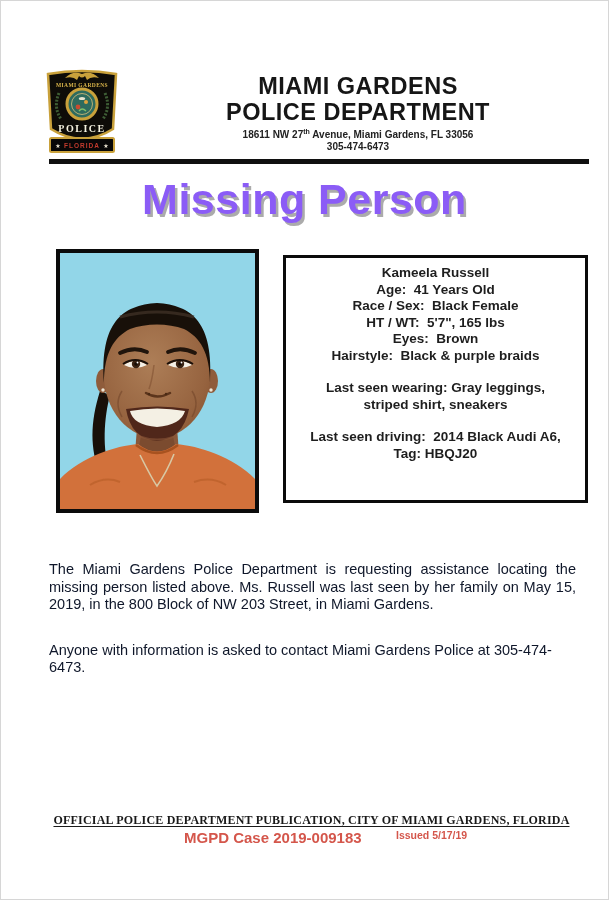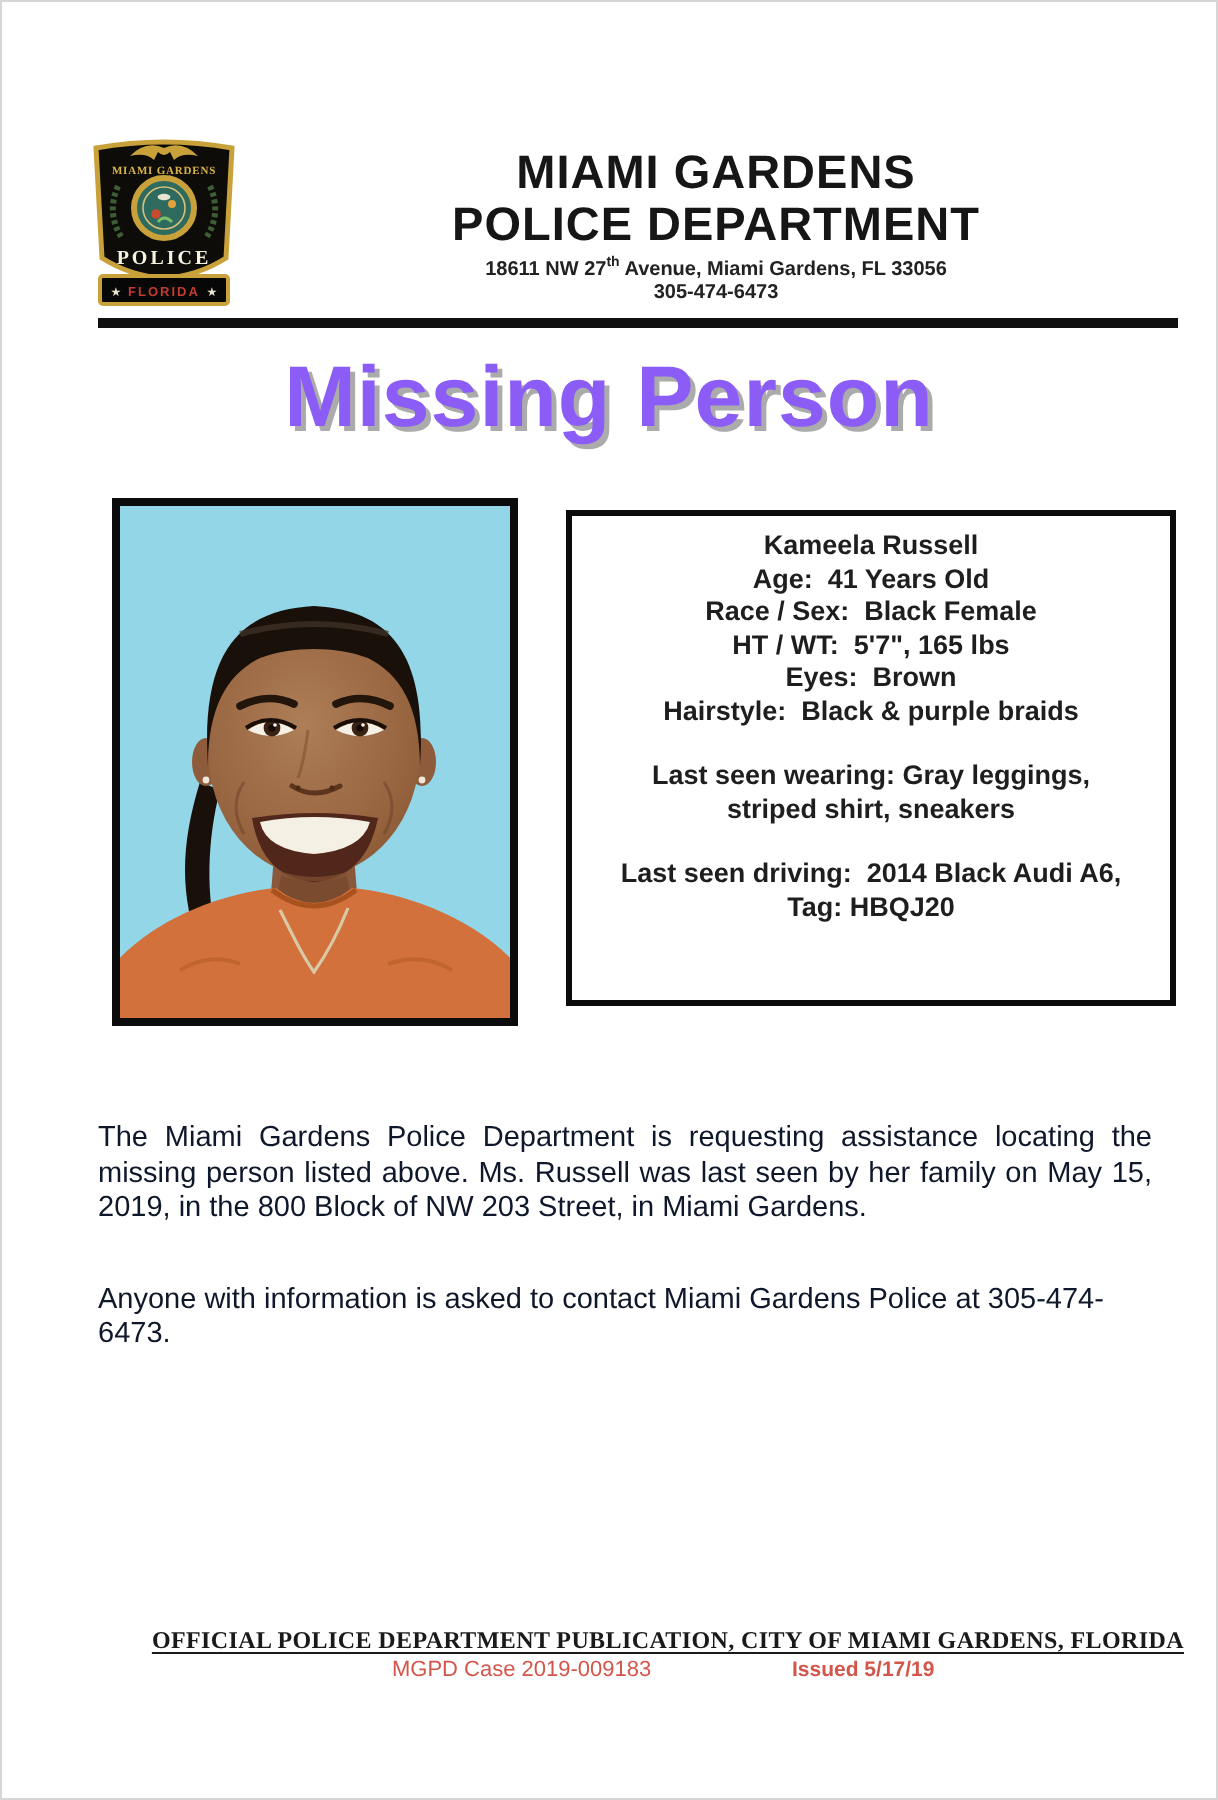--- a/index.html
+++ b/index.html
@@ -48,25 +48,25 @@
   .info-group{margin-bottom:16px;}
   
   .body-text{position:absolute;left:48px;top:560px;width:527px;color:#0f172a;}
   .body-par1{font-size:14.5px;line-height:17.5px;text-align:justify;margin:0;}
   .body-par2{font-size:14.5px;line-height:17.5px;text-align:left;margin:28px 0 0 0;}
   
   .footer{position:absolute;left:30px;right:16px;top:812px;text-align:center;}
   .footer-pub{
     font-family:"Liberation Serif", serif;
     font-size:12px;font-weight:bold;letter-spacing:.2px;
-    color:#1a1a1a;text-decoration:underline;text-underline-offset:2px;text-align:right;
+    color:#1a1a1a;text-decoration:underline;text-underline-offset:2px;
   }
   .footer-dist{font-size:10px;font-weight:bold;color:#D4564B;margin-top:2px;}
   .footer-row{position:relative;height:14px;margin-top:1px;}
-  .footer-case{position:absolute;left:165px;top:0;font-size:11px;font-weight:normal;color:#D4564B;}
+  .footer-case{position:absolute;left:153px;top:0;font-size:15px;font-weight:bold;color:#D4564B;}
   .footer-issued{position:absolute;left:365px;top:0;font-size:10.5px;font-weight:bold;color:#D4564B;}
 </style>
 </head>
 <body>
 
 <div class="page">
 
   <div class="badge">
     <svg viewBox="0 0 78 88">
 

